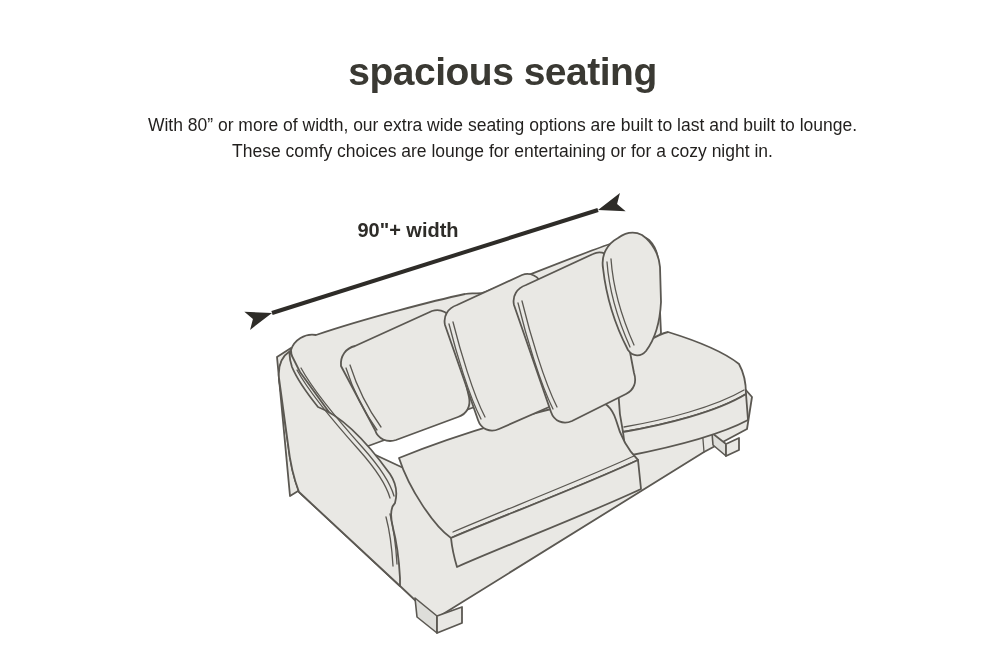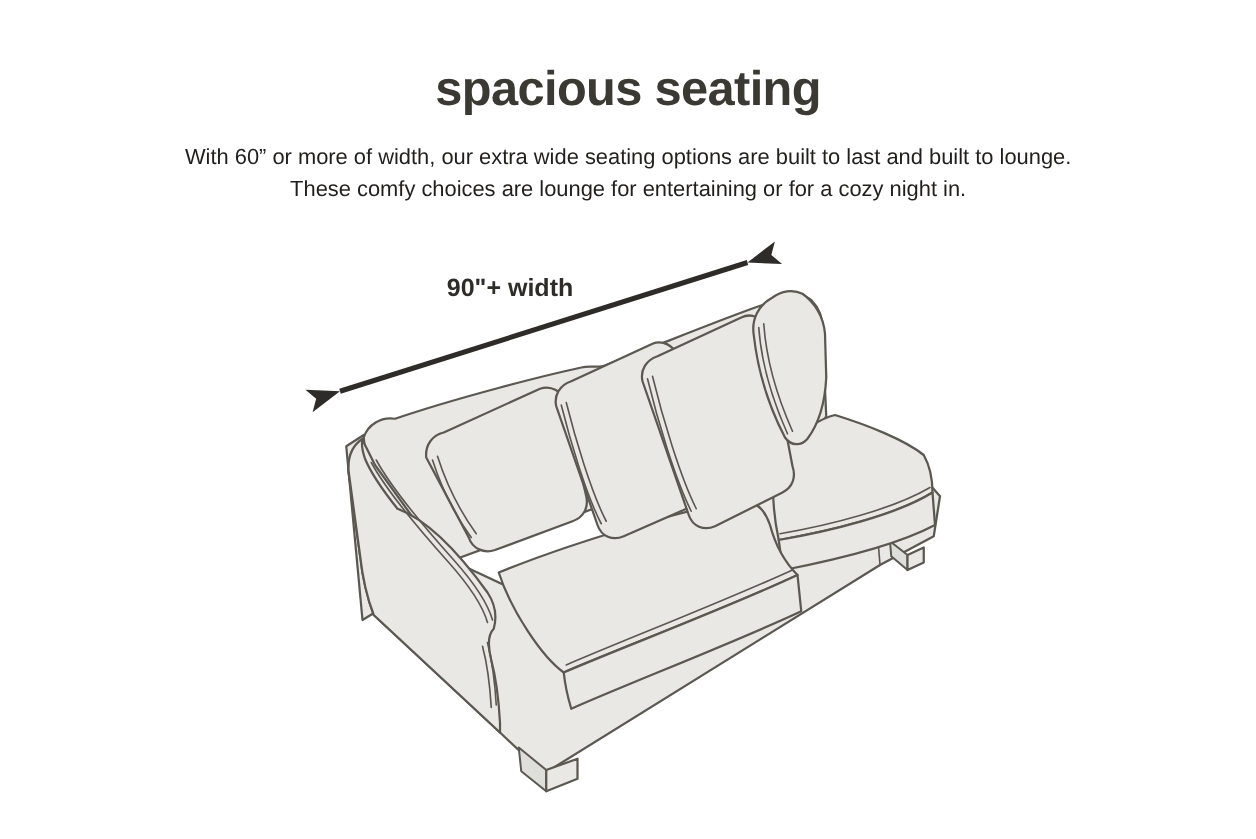--- a/index.html
+++ b/index.html
@@ -52,21 +52,21 @@
   .arrow-label { fill: #2e2c28; font-family: "Liberation Sans", sans-serif; font-size: 20px; font-weight: bold; }
 </style>
 </head>
 <body>
 
 <div class="page">
 
   <div class="title">spacious seating</div>
 
   <div class="subtitle">
-    <div>With 60” or more of width, our extra wide seating options are built to last and built to lounge.</div>
+    <div>With 80” or more of width, our extra wide seating options are built to last and built to lounge.</div>
     <div>These comfy choices are lounge for entertaining or for a cozy night in.</div>
   </div>
 
   <svg class="illustration" viewBox="0 0 1005 671">
     <defs>
       <marker id="ah" markerUnits="userSpaceOnUse" markerWidth="30" markerHeight="26" refX="2" refY="13" orient="auto-start-reverse">
         <path d="M 2,13 L 28,3.5 L 22,13 L 28,22.5 Z" fill="#2e2c28"></path>
       </marker>
     </defs>
 

